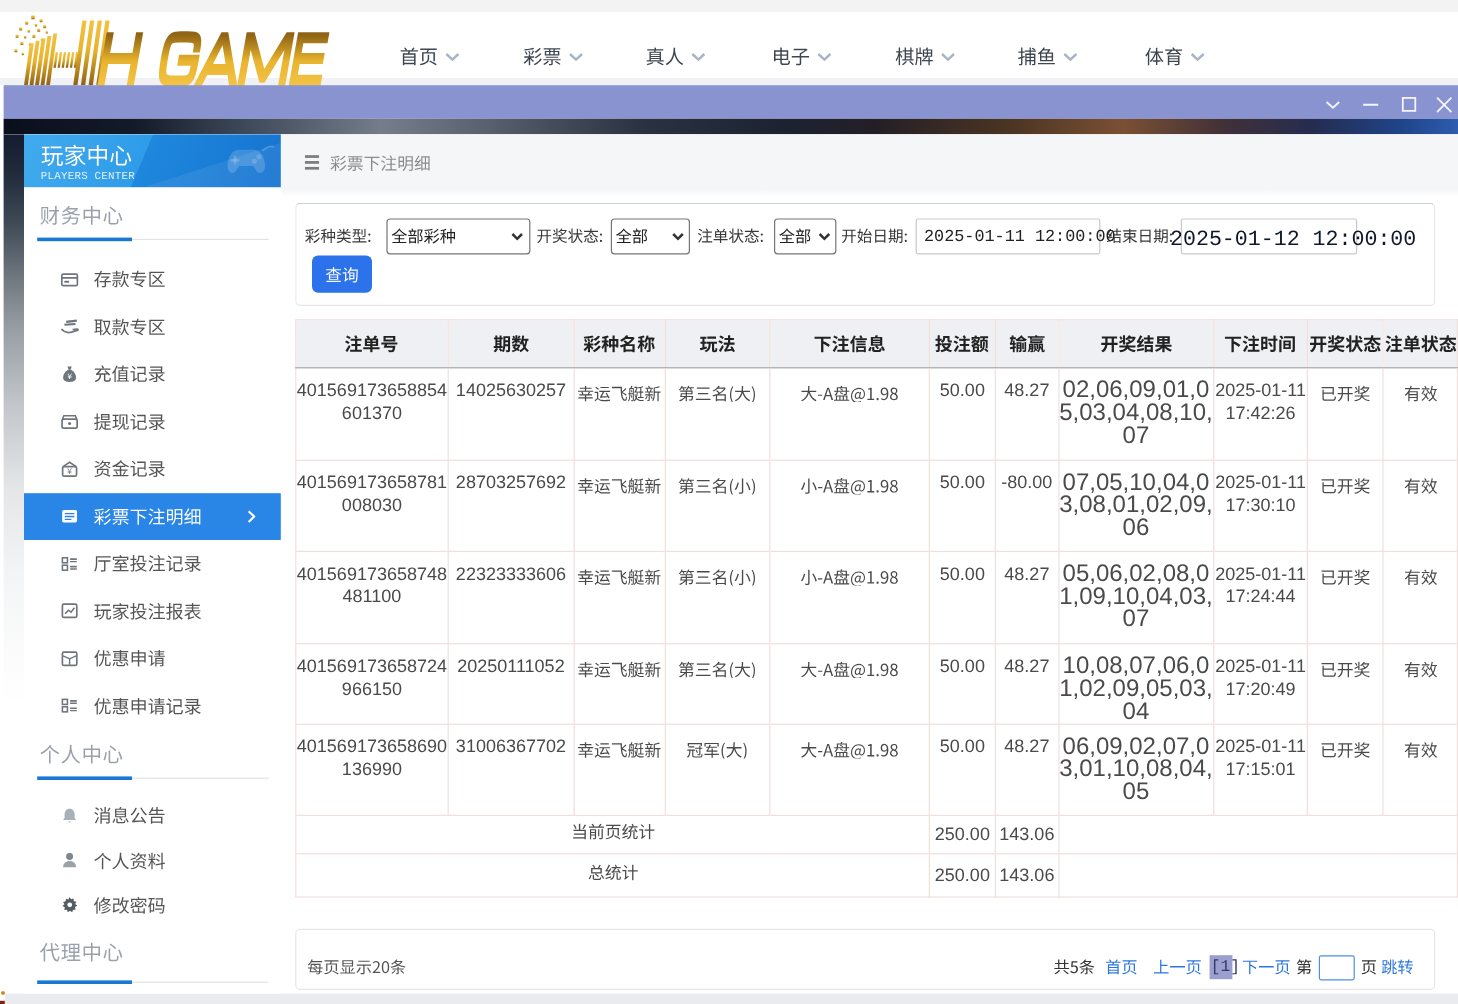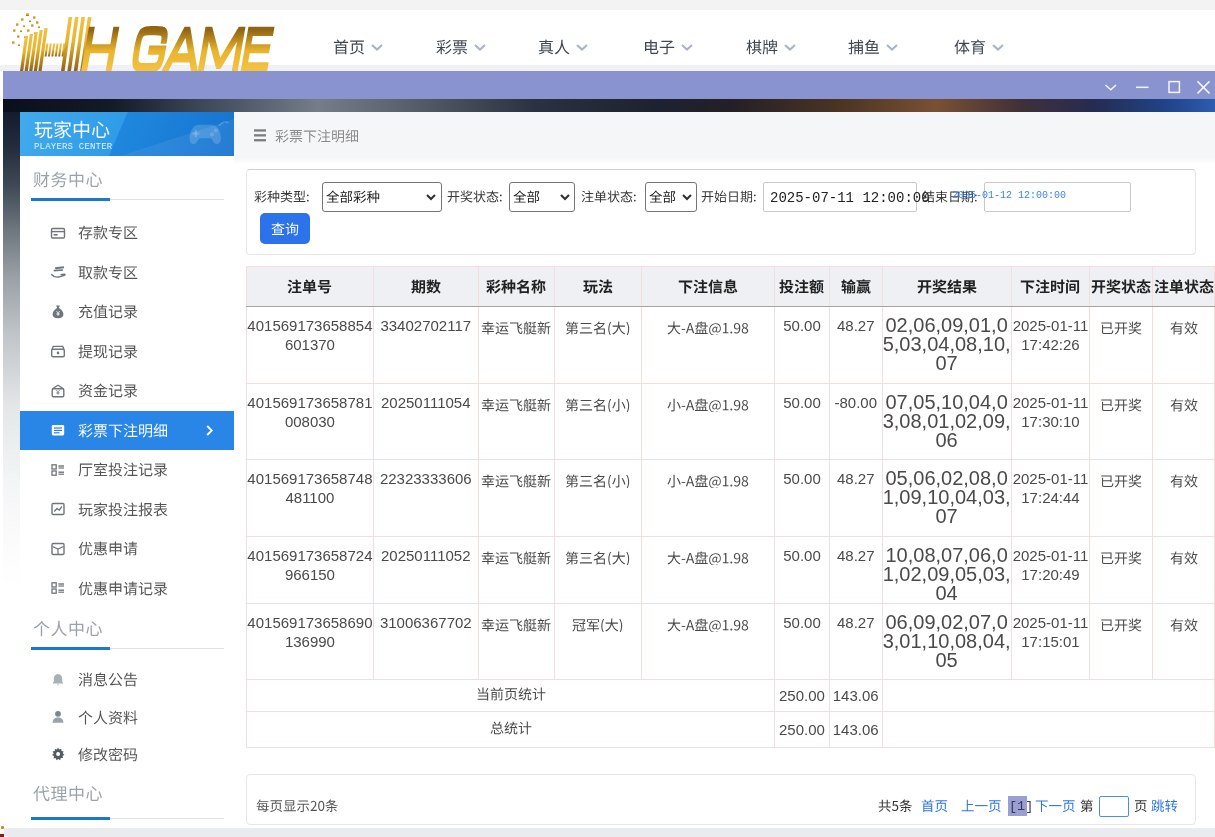--- a/index.html
+++ b/index.html
@@ -623,23 +623,23 @@
 <svg class="t" style="position:absolute;left:648.5px;top:189.8px" width="27" height="14" viewBox="0 0 27 14" fill="#222">
     <g transform="translate(0 11.88) scale(0.013500 -0.013500)">
       <use href="#a5168" x="0"></use>
       <use href="#a90e8" x="1000"></use>
     </g>
   </svg>
 <svg class="ab" style="left:681.5px;top:194px" width="10" height="6.5" viewBox="0 0 10 6.5">
     <polyline points="1,1 5,5 9,1" fill="none" stroke="#333" stroke-width="2.1"></polyline>
   </svg>
 <div class="ab" style="left:763px;top:182px;width:154px;height:30px;background:#fff;border:1px solid #c9c9c9;border-radius:2px"></div>
-<div class="ab lat" style="left:770px;top:189.5px;font-size:14px;color:#222">2025-07-11 12:00:00</div>
+<div class="ab lat" style="left:770px;top:189.5px;font-size:14px;color:#222">2025-01-11 12:00:00</div>
 <div class="ab" style="left:984px;top:182px;width:147px;height:30px;background:#fff;border:1px solid #c9c9c9;border-radius:2px"></div>
-<div class="ab lat" style="left:952px;top:189.5px;font-size:10px;color:#3b82f6">2025-01-12 12:00:00</div>
+<div class="ab lat" style="left:975px;top:189.5px;font-size:18px;color:#0f172a">2025-01-12 12:00:00</div>
 <div class="ab" style="left:260px;top:213px;width:50px;height:31px;background:#2c72ea;border-radius:5px"></div>
 <svg class="t" style="position:absolute;left:270.5px;top:221.5px" width="28" height="14" viewBox="0 0 28 14" fill="#fff">
     <g transform="translate(0 12.32) scale(0.014000 -0.014000)">
       <use href="#a67e5" x="0"></use>
       <use href="#a8be2" x="1000"></use>
     </g>
   </svg>
 <table class="ab tbl" style="left:246px;top:266px" cellspacing="0">
     <colgroup>
       <col style="width:127px">
@@ -732,21 +732,21 @@
             <g transform="translate(0 13.20) scale(0.015000 -0.015000)">
               <use href="#b6ce8" x="0"></use>
               <use href="#b5355" x="1000"></use>
               <use href="#b72b6" x="2000"></use>
               <use href="#b6001" x="3000"></use>
             </g>
           </svg></th>
       </tr>
       <tr style="height:77px">
         <td class="lat2">401569173658854<br>601370</td>
-        <td class="lat2">33402702117</td>
+        <td class="lat2">14025630257</td>
         <td class="cj"><svg class="t" width="70" height="14" viewBox="0 0 70 14" fill="#4a4a4a">
             <g transform="translate(0 12.32) scale(0.014000 -0.014000)">
               <use href="#a5e78" x="0"></use>
               <use href="#a8fd0" x="1000"></use>
               <use href="#a98de" x="2000"></use>
               <use href="#a8247" x="3000"></use>
               <use href="#a65b0" x="4000"></use>
             </g>
           </svg></td>
         <td class="cj"><svg class="t" width="66" height="14" viewBox="0 0 66 14" fill="#4a4a4a">
@@ -785,21 +785,21 @@
           </svg></td>
         <td class="cj"><svg class="t" width="28" height="14" viewBox="0 0 28 14" fill="#4a4a4a">
             <g transform="translate(0 12.32) scale(0.014000 -0.014000)">
               <use href="#a6709" x="0"></use>
               <use href="#a6548" x="1000"></use>
             </g>
           </svg></td>
       </tr>
       <tr style="height:76px">
         <td class="lat2">401569173658781<br>008030</td>
-        <td class="lat2">20250111054</td>
+        <td class="lat2">28703257692</td>
         <td class="cj"><svg class="t" width="70" height="14" viewBox="0 0 70 14" fill="#4a4a4a">
             <g transform="translate(0 12.32) scale(0.014000 -0.014000)">
               <use href="#a5e78" x="0"></use>
               <use href="#a8fd0" x="1000"></use>
               <use href="#a98de" x="2000"></use>
               <use href="#a8247" x="3000"></use>
               <use href="#a65b0" x="4000"></use>
             </g>
           </svg></td>
         <td class="cj"><svg class="t" width="66" height="14" viewBox="0 0 66 14" fill="#4a4a4a">

